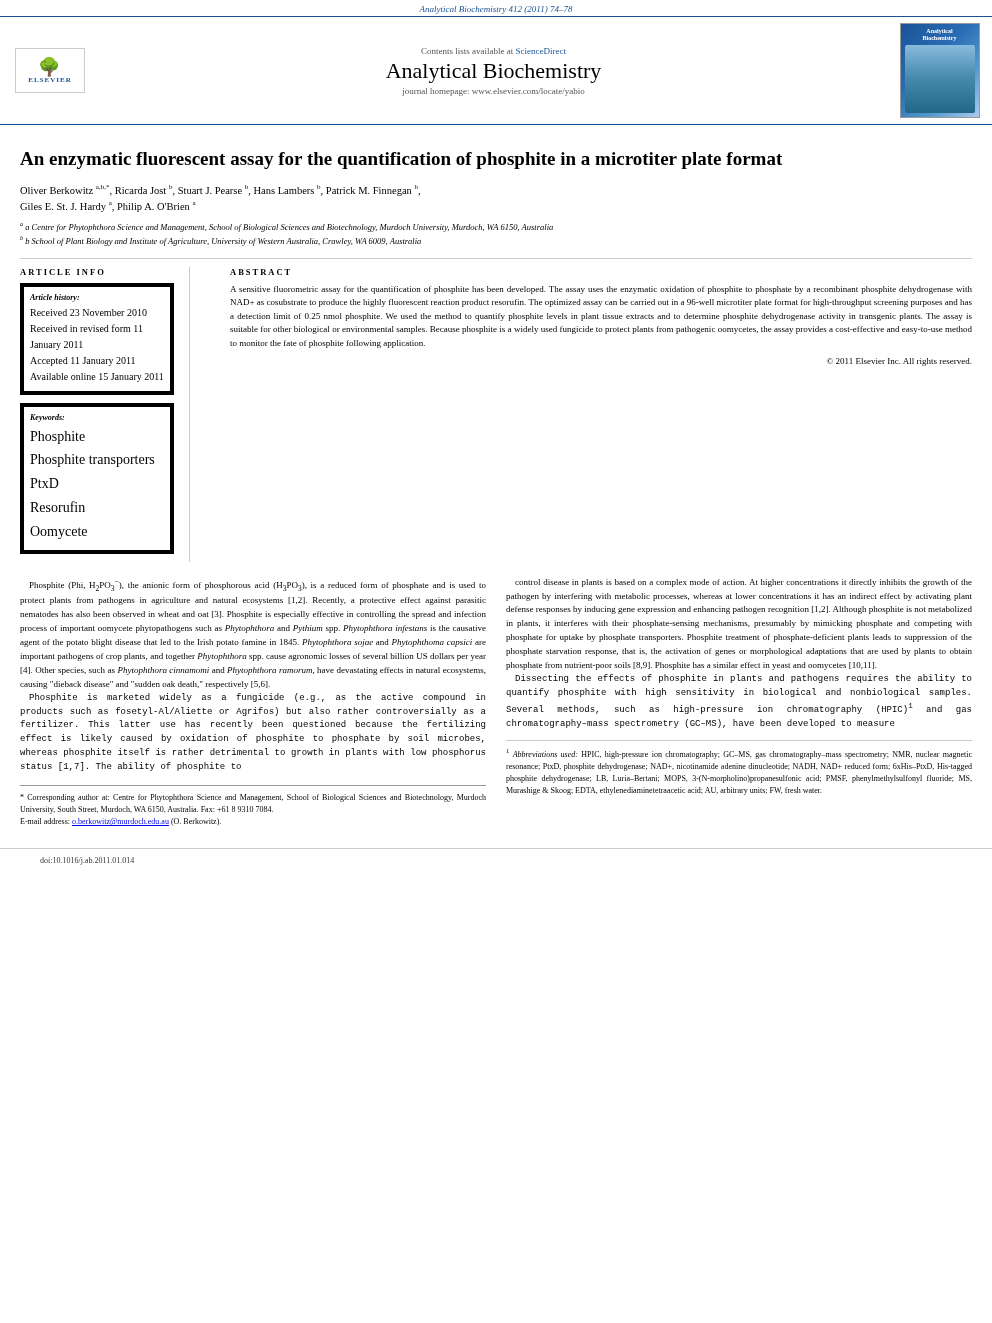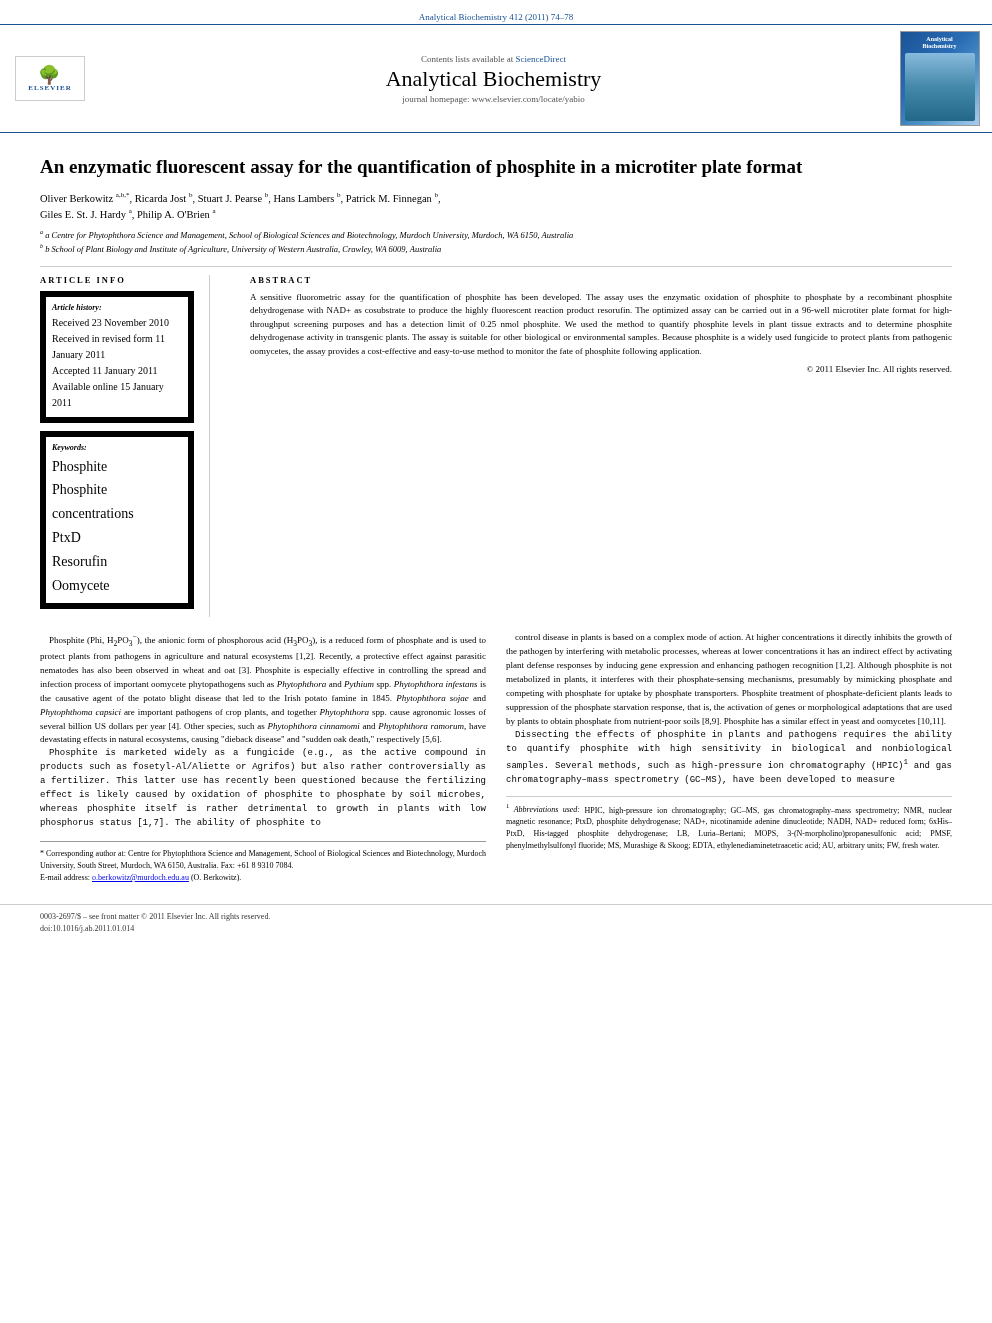--- a/index.html
+++ b/index.html
@@ -6,23 +6,24 @@
     body {
       width: 992px;
       min-height: 1323px;
       background: #fff;
       font-family: 'Times New Roman', Times, serif;
       font-size: 10px;
       color: #000;
     }
     .top-bar {
       text-align: center;
-      padding: 12px 0 2px;
+      padding: 4px 0 2px;
       font-size: 9px;
       color: #1a5296;
+      font-style: italic;
     }
     .header-section {
       display: flex;
       align-items: stretch;
       border-top: 1.5px solid #1a5296;
       border-bottom: 1.5px solid #1a5296;
       padding: 6px 10px;
       gap: 10px;
     }
     .header-left {
@@ -104,21 +105,21 @@
       z-index: 2;
     }
     .cover-image-area {
       flex: 1;
       width: 100%;
       background: linear-gradient(180deg, #88bbdd 0%, #4488aa 50%, #226688 100%);
       margin-top: 3px;
       border-radius: 2px;
     }
     .content-area {
-      padding: 10px 40px;
+      padding: 10px 20px;
     }
     .article-header {
       margin: 12px 0 8px;
     }
     .article-title {
       font-size: 19px;
       font-weight: bold;
       line-height: 1.3;
       margin-bottom: 10px;
       color: #000;
@@ -155,21 +156,21 @@
       padding-right: 15px;
     }
     .info-section-title {
       font-size: 8.5px;
       letter-spacing: 2px;
       font-weight: bold;
       text-transform: uppercase;
       margin-bottom: 6px;
     }
     .info-box {
-      border: 6px solid #000000;
+      border: 4px solid #000000;
       padding: 6px;
       margin-bottom: 8px;
     }
     .info-label {
       font-size: 8px;
       font-style: italic;
       margin-bottom: 3px;
       font-weight: bold;
     }
     .info-dates {
@@ -309,21 +310,21 @@
           <div>Received 23 November 2010</div>
           <div>Received in revised form 11 January 2011</div>
           <div>Accepted 11 January 2011</div>
           <div>Available online 15 January 2011</div>
         </div>
       </div>
       <div class="info-box">
         <div class="keywords-label">Keywords:</div>
         <div class="keywords-list">
           <div>Phosphite</div>
-          <div>Phosphite concentrations</div>
+          <div>Phosphite transporters</div>
           <div>PtxD</div>
           <div>Resorufin</div>
           <div>Oomycete</div>
         </div>
       </div>
     </div>
 
     <div class="abstract-col">
       <div class="abstract-title">ABSTRACT</div>
       <div class="abstract-text">
@@ -361,15 +362,14 @@
       <div class="footnote-abbrev">
         <span><sup>1</sup> <em>Abbreviations used:</em> </span>
         <span>HPIC, high-pressure ion chromatography; GC–MS, gas chromatography–mass spectrometry; NMR, nuclear magnetic resonance; PtxD, phosphite dehydrogenase; NAD+, nicotinamide adenine dinucleotide; NADH, NAD+ reduced form; 6xHis–PtxD, His-tagged phosphite dehydrogenase; LB, Luria–Bertani; MOPS, 3-(N-morpholino)propanesulfonic acid; PMSF, phenylmethylsulfonyl fluoride; MS, Murashige &amp; Skoog; EDTA, ethylenediaminetetraacetic acid; AU, arbitrary units; FW, fresh water.</span>
       </div>
     </div>
   </div>
 
 </div>
 
 <div class="bottom-bar">
-  <div>0003-2697/$ – see front matter © 2011 Elsevier Inc. All rights reserved.</div>
   <div>doi:10.1016/j.ab.2011.01.014</div>
 </div>
 
 </body></html>

